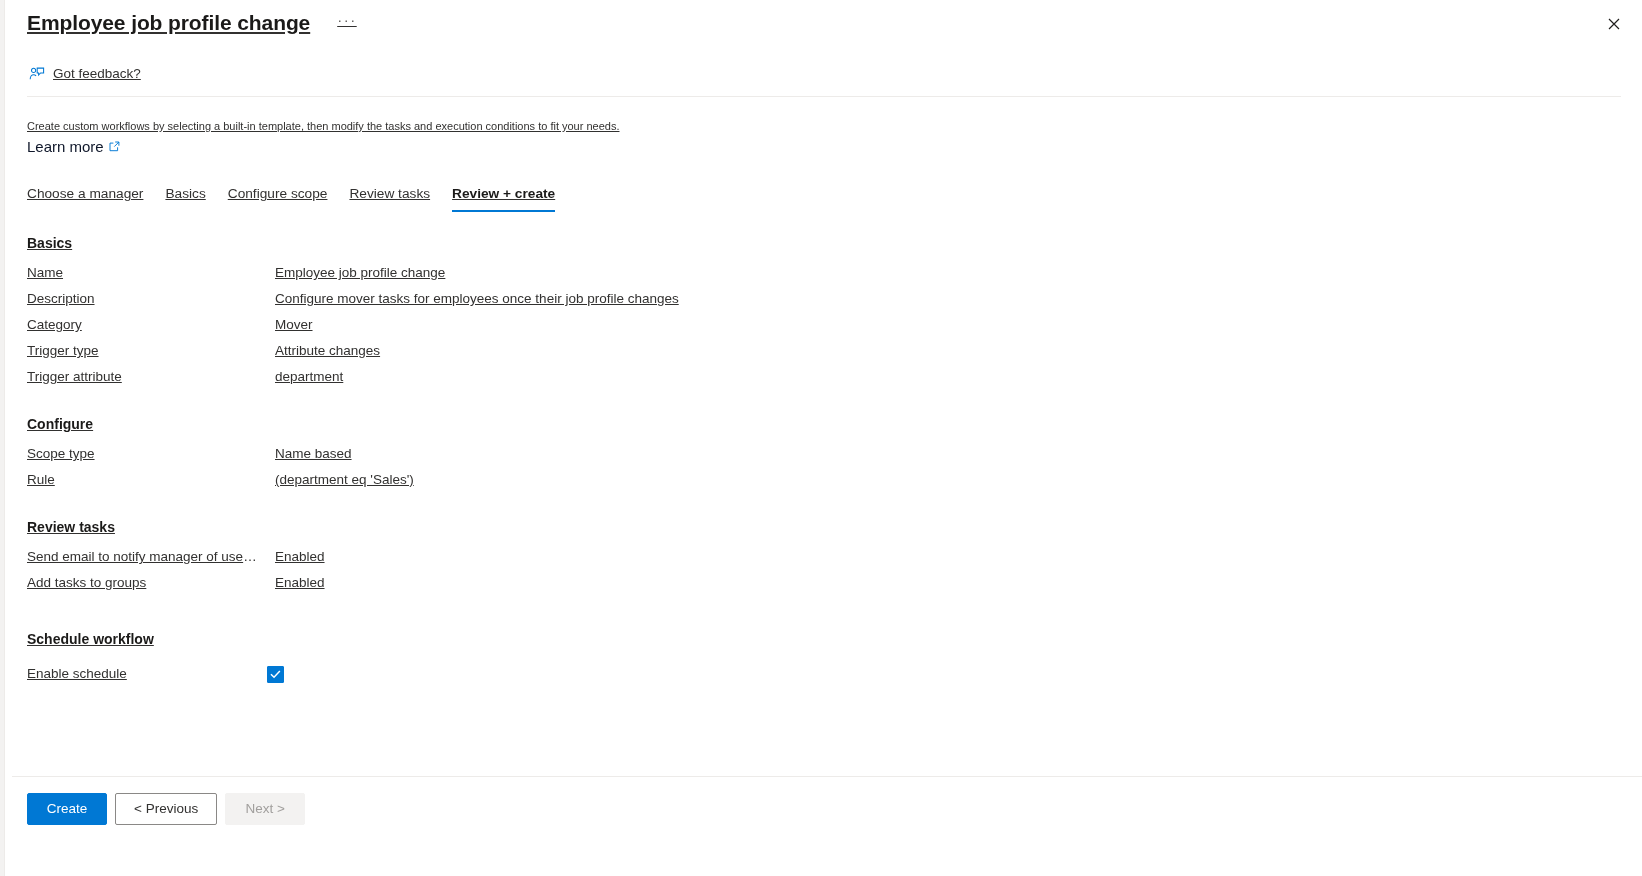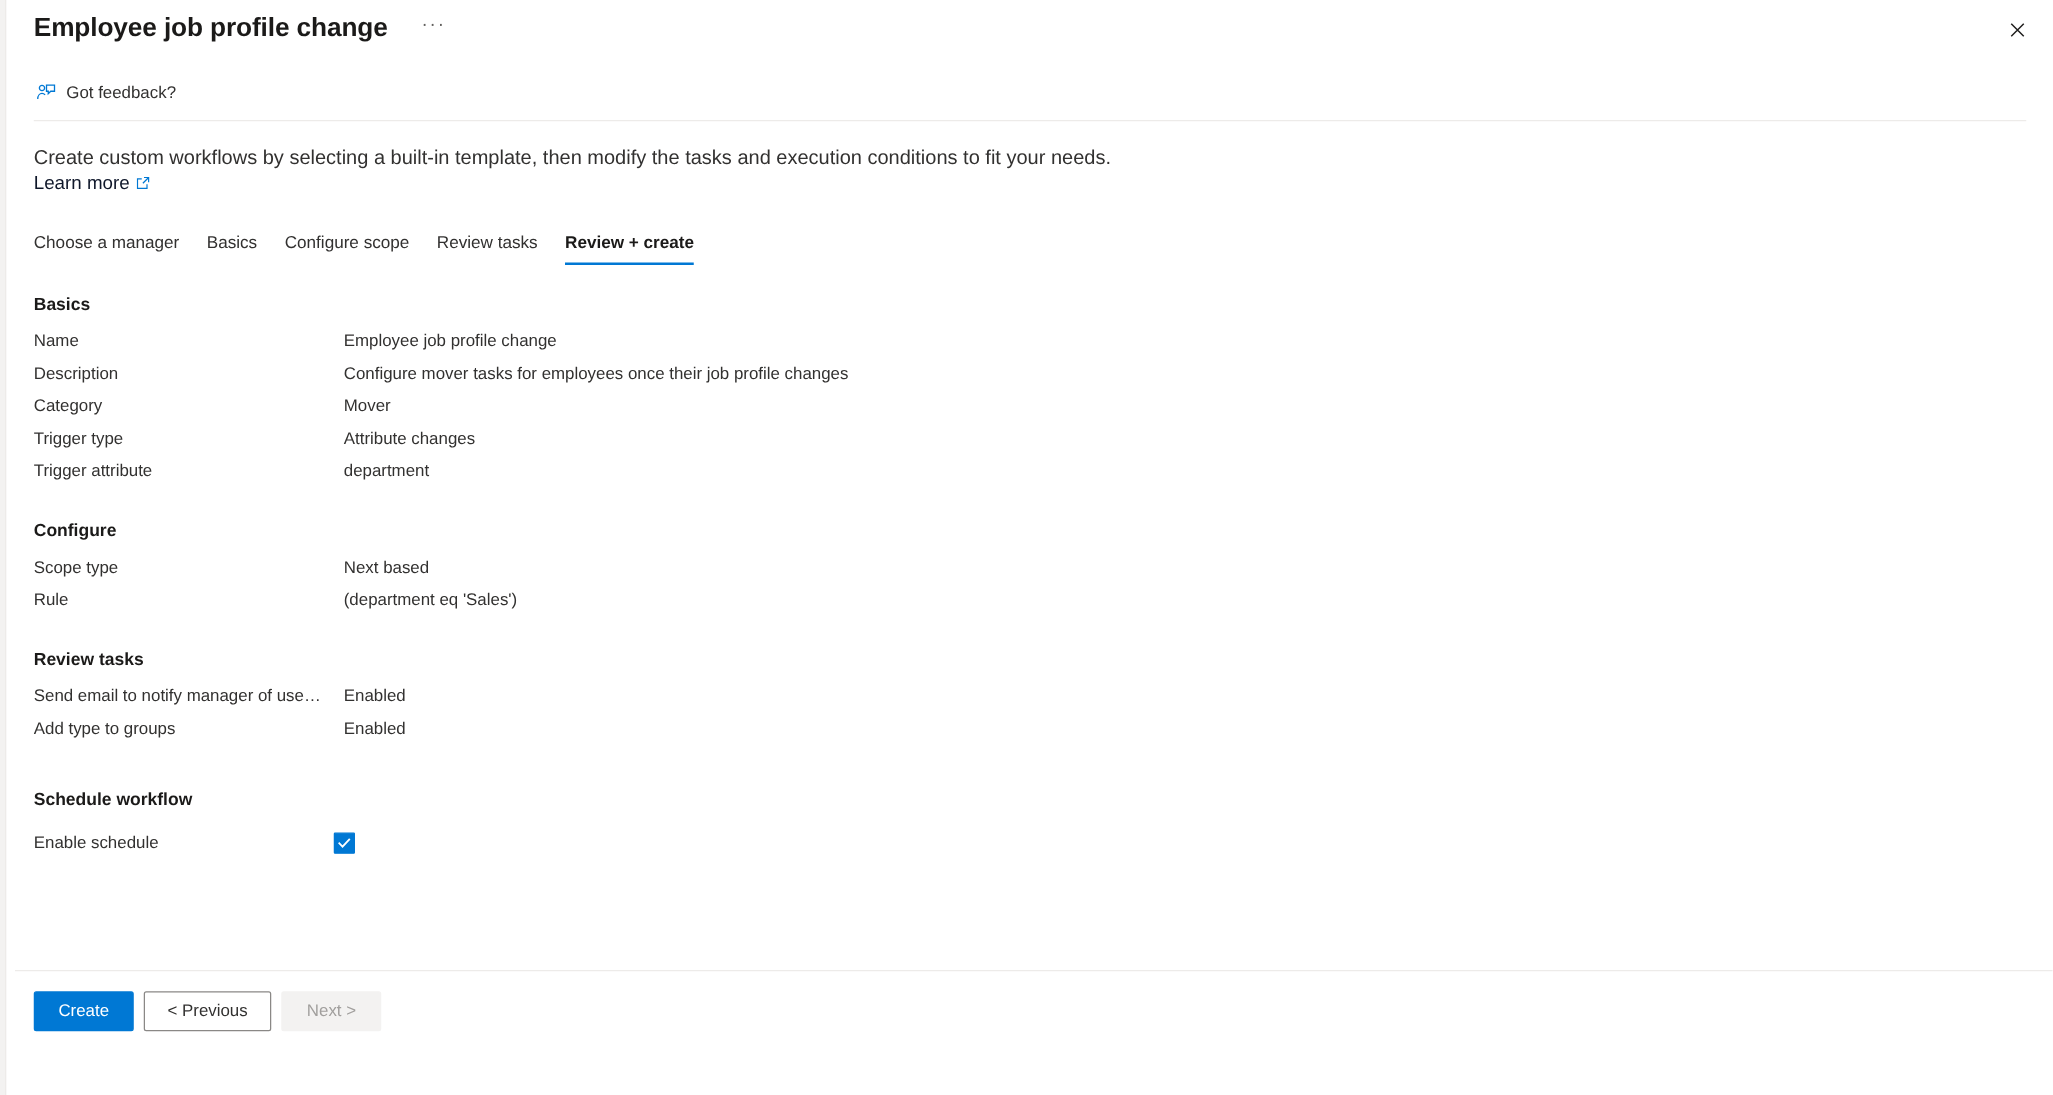--- a/index.html
+++ b/index.html
@@ -27,20 +27,21 @@
     border-right: 1px solid #edebe9;
   }
 
   .blade {
     position: absolute;
     left: 6px;
     top: 0;
     width: 1636px;
     height: 876px;
     background: #ffffff;
+    text-decoration: underline;
   }
 
   
   .header {
     position: relative;
     height: 56px;
     padding: 0 21px;
   }
   .title-row {
     display: flex;
@@ -103,21 +104,21 @@
     margin: 4px 21px 0 21px;
     height: 1px;
     background: #edebe9;
   }
 
   
   .content {
     padding: 20px 21px 0 21px;
   }
   .intro-text {
-    font-size: 16px;
+    font-size: 11px;
     line-height: 19px;
     color: #323130;
   }
   .learn-more {
     display: inline-flex;
     align-items: center;
     gap: 5px;
     font-size: 15px;
     line-height: 19px;
     color: #0f172a;
@@ -343,36 +344,36 @@
         <div class="kv-row">
           <div class="kv-label">Trigger attribute</div>
           <div class="kv-value">department</div>
         </div>
       </div>
 
       <div class="section">
         <div class="section-title">Configure</div>
         <div class="kv-row">
           <div class="kv-label">Scope type</div>
-          <div class="kv-value">Next based</div>
+          <div class="kv-value">Name based</div>
         </div>
         <div class="kv-row">
           <div class="kv-label">Rule</div>
           <div class="kv-value">(department eq 'Sales')</div>
         </div>
       </div>
 
       <div class="section">
         <div class="section-title">Review tasks</div>
         <div class="kv-row">
           <div class="kv-label">Send email to notify manager of user mo…</div>
           <div class="kv-value">Enabled</div>
         </div>
         <div class="kv-row">
-          <div class="kv-label">Add type to groups</div>
+          <div class="kv-label">Add tasks to groups</div>
           <div class="kv-value">Enabled</div>
         </div>
       </div>
 
       <div class="schedule-section">
         <div class="section-title">Schedule workflow</div>
         <div class="schedule-row">
           <div class="schedule-label">Enable schedule</div>
           <div class="checkbox">
             <svg width="11" height="11" viewBox="0 0 12 12" fill="none">

